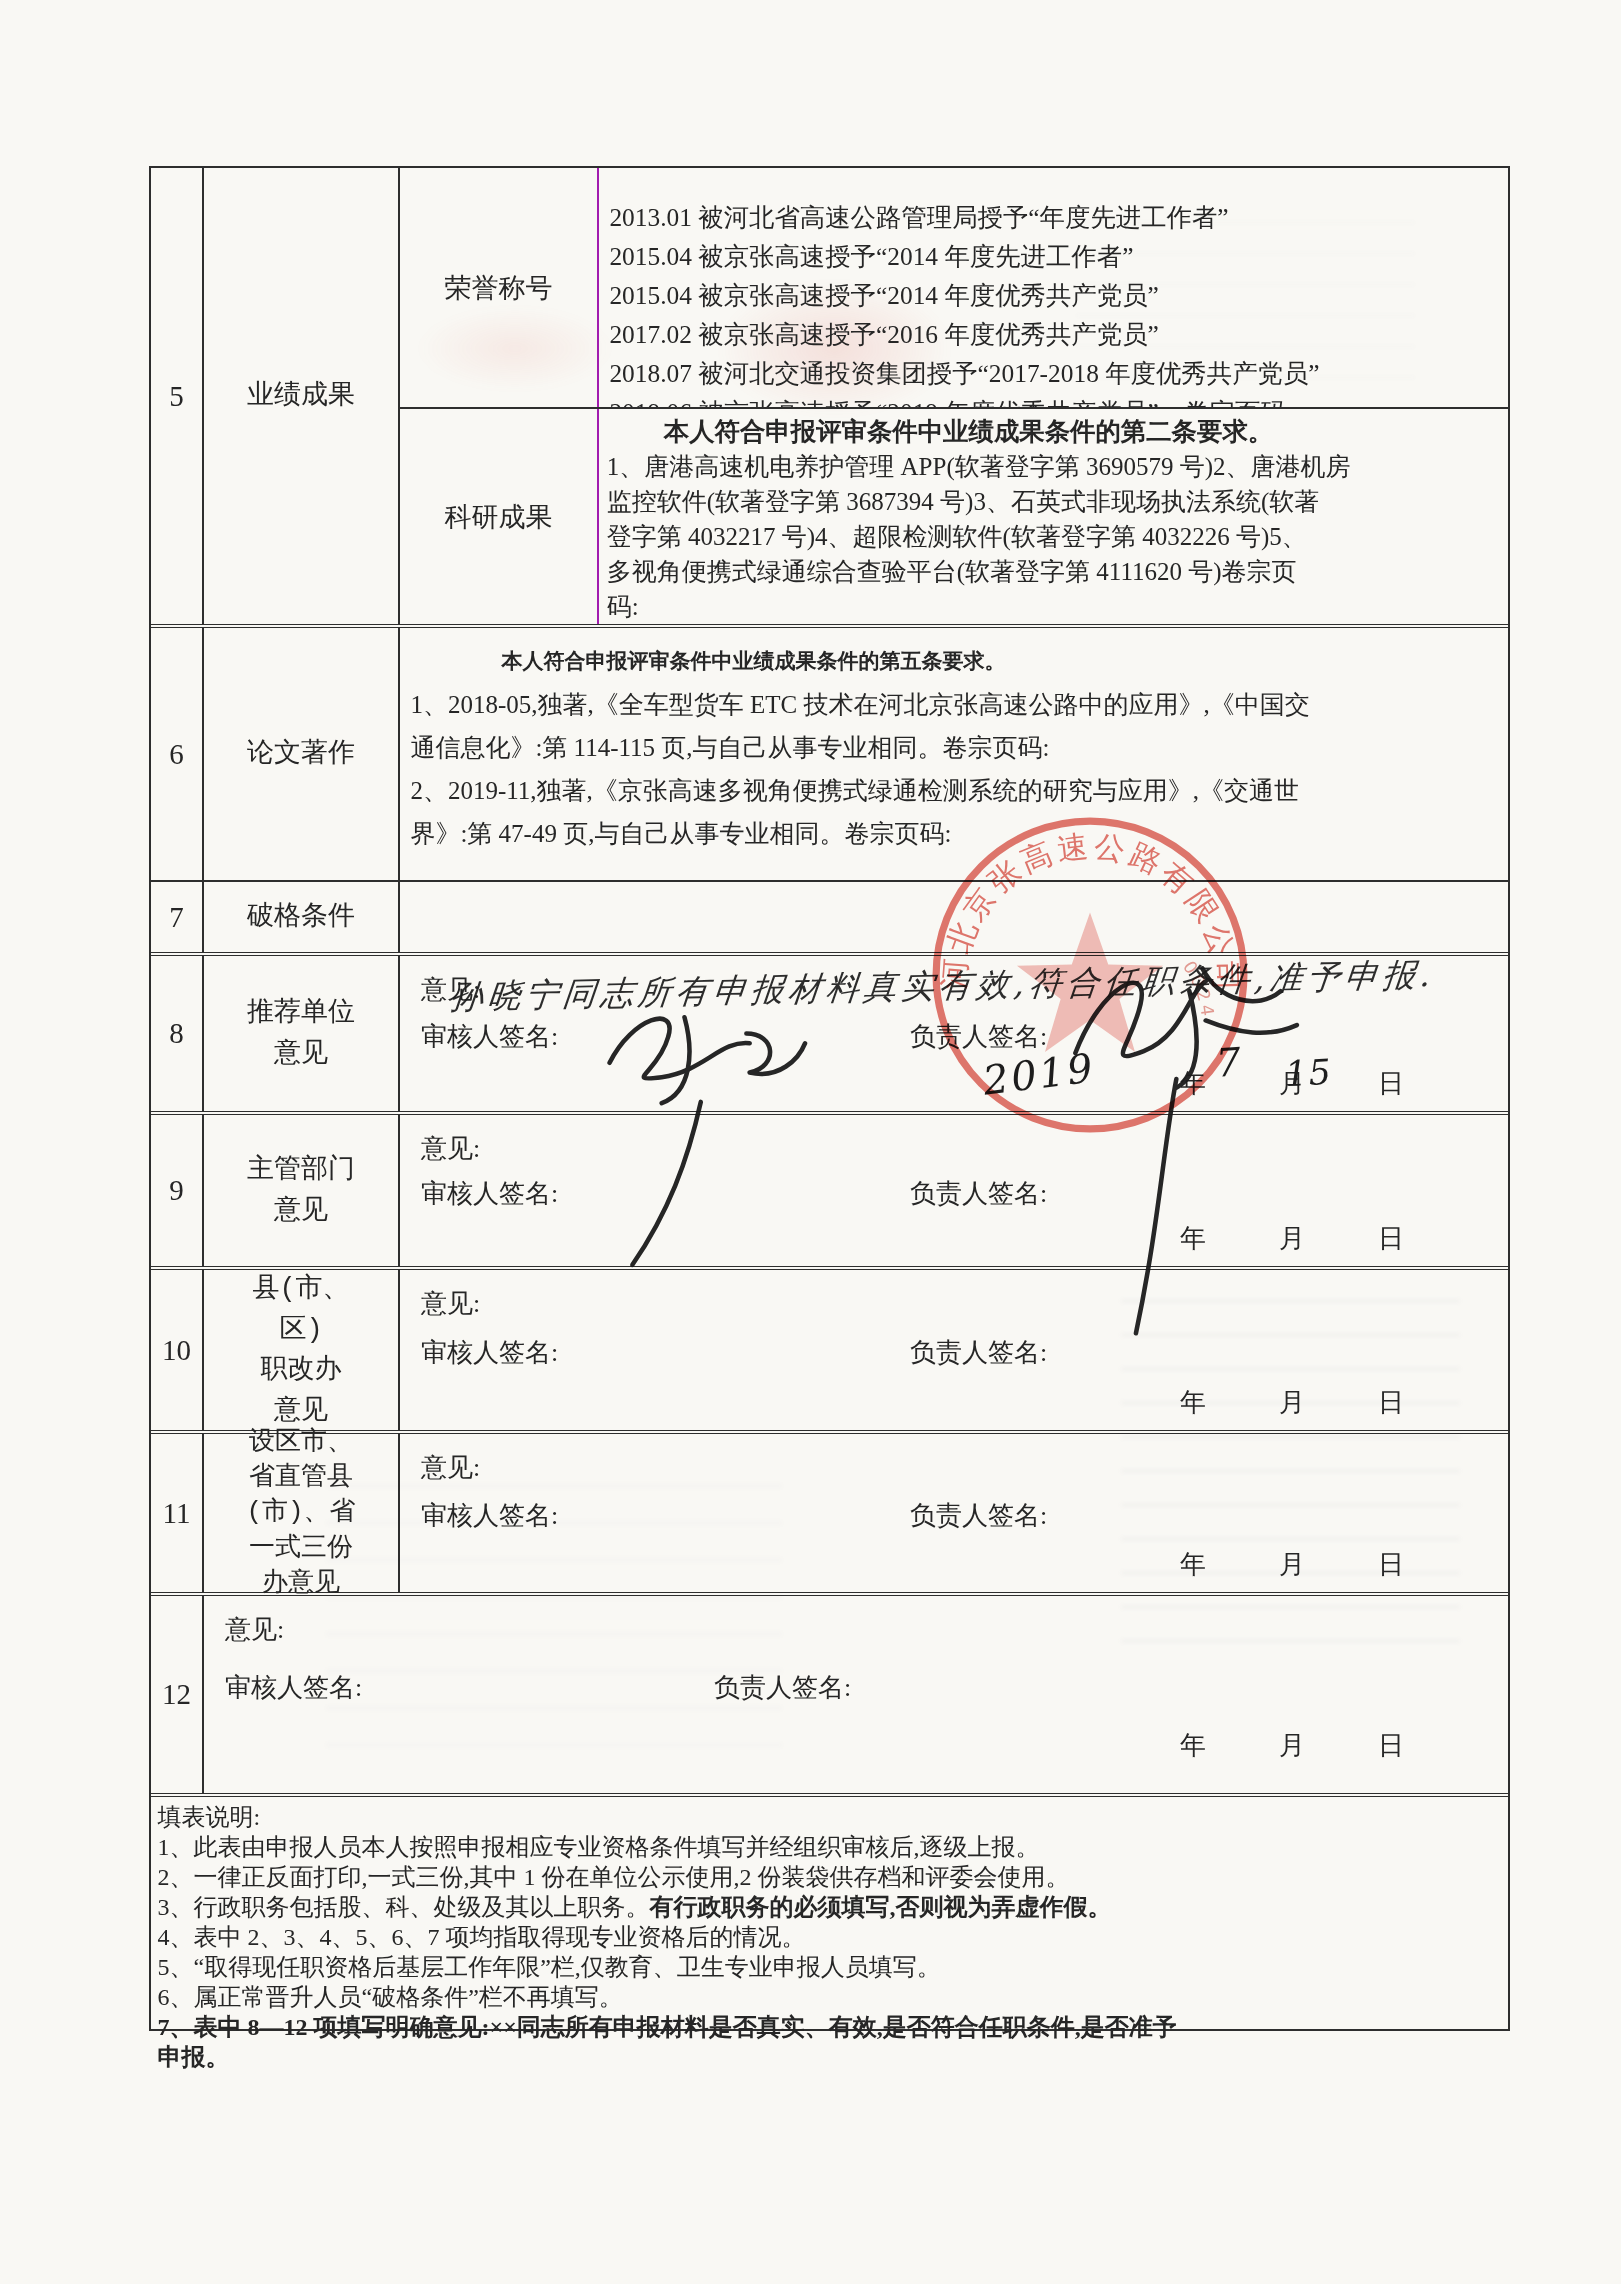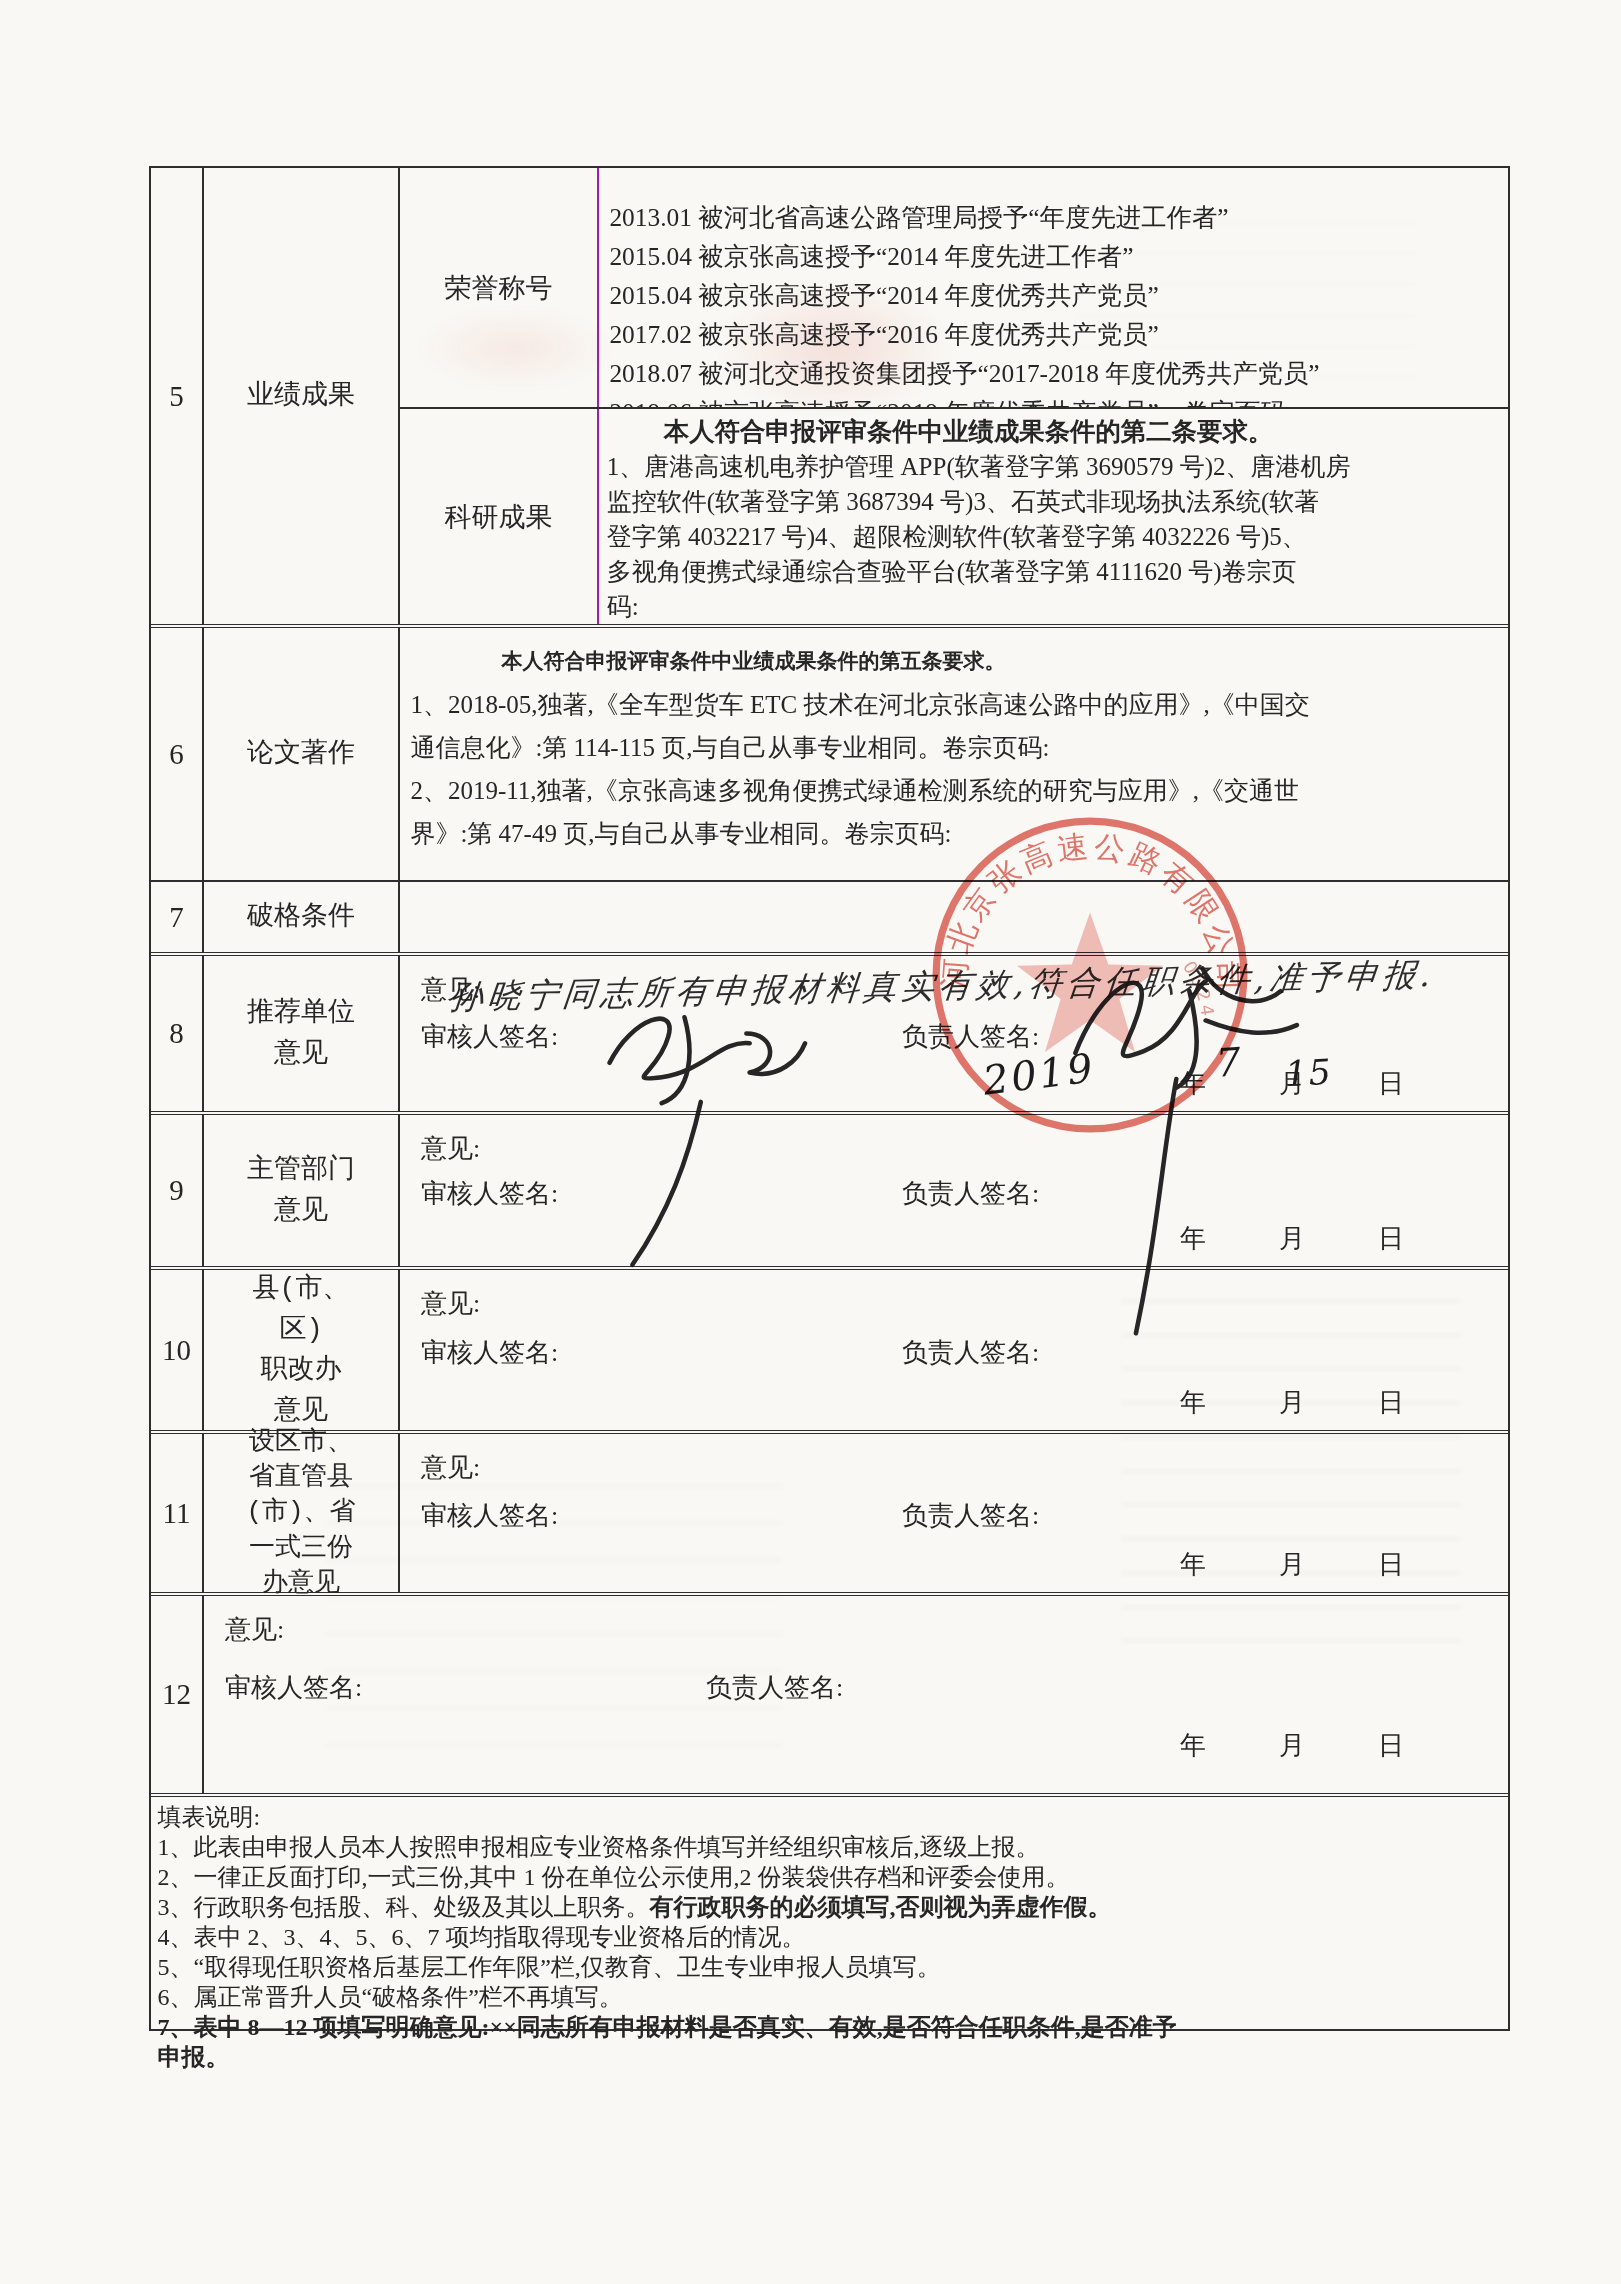--- a/index.html
+++ b/index.html
@@ -46,21 +46,21 @@
   .research .bold-line{font-weight:bold;font-size:25.4px;text-indent:57px;}
   
   .papers{padding:11.7px 11.7px 0 10.4px;font-size:25px;line-height:43px;}
   .papers .bold-line{font-weight:bold;font-size:21px;text-indent:91px;}
   
   .opcell{
     position:relative;
     display:flex;flex-direction:column;justify-content:space-between;
     padding:15.6px 0 10.4px 21px;font-size:26px;
   }
-  .sig-row{display:flex;}
+  .sig-row{display:flex;gap:8px;}
   .sig-row .sig-left{width:481px;flex:0 0 481px;}
   .date-row{align-self:flex-end;display:flex;gap:73px;padding-right:104px;}
   
   .notes{box-sizing:border-box;padding:5.2px 17px 0 6.5px;font-size:24px;line-height:30px;}
   .notes .bold{font-weight:bold;}
   
   .hand{
     position:absolute;
     font-family:"DejaVu Serif","Liberation Serif",serif;
     font-style:italic;color:#1d1d1d;

